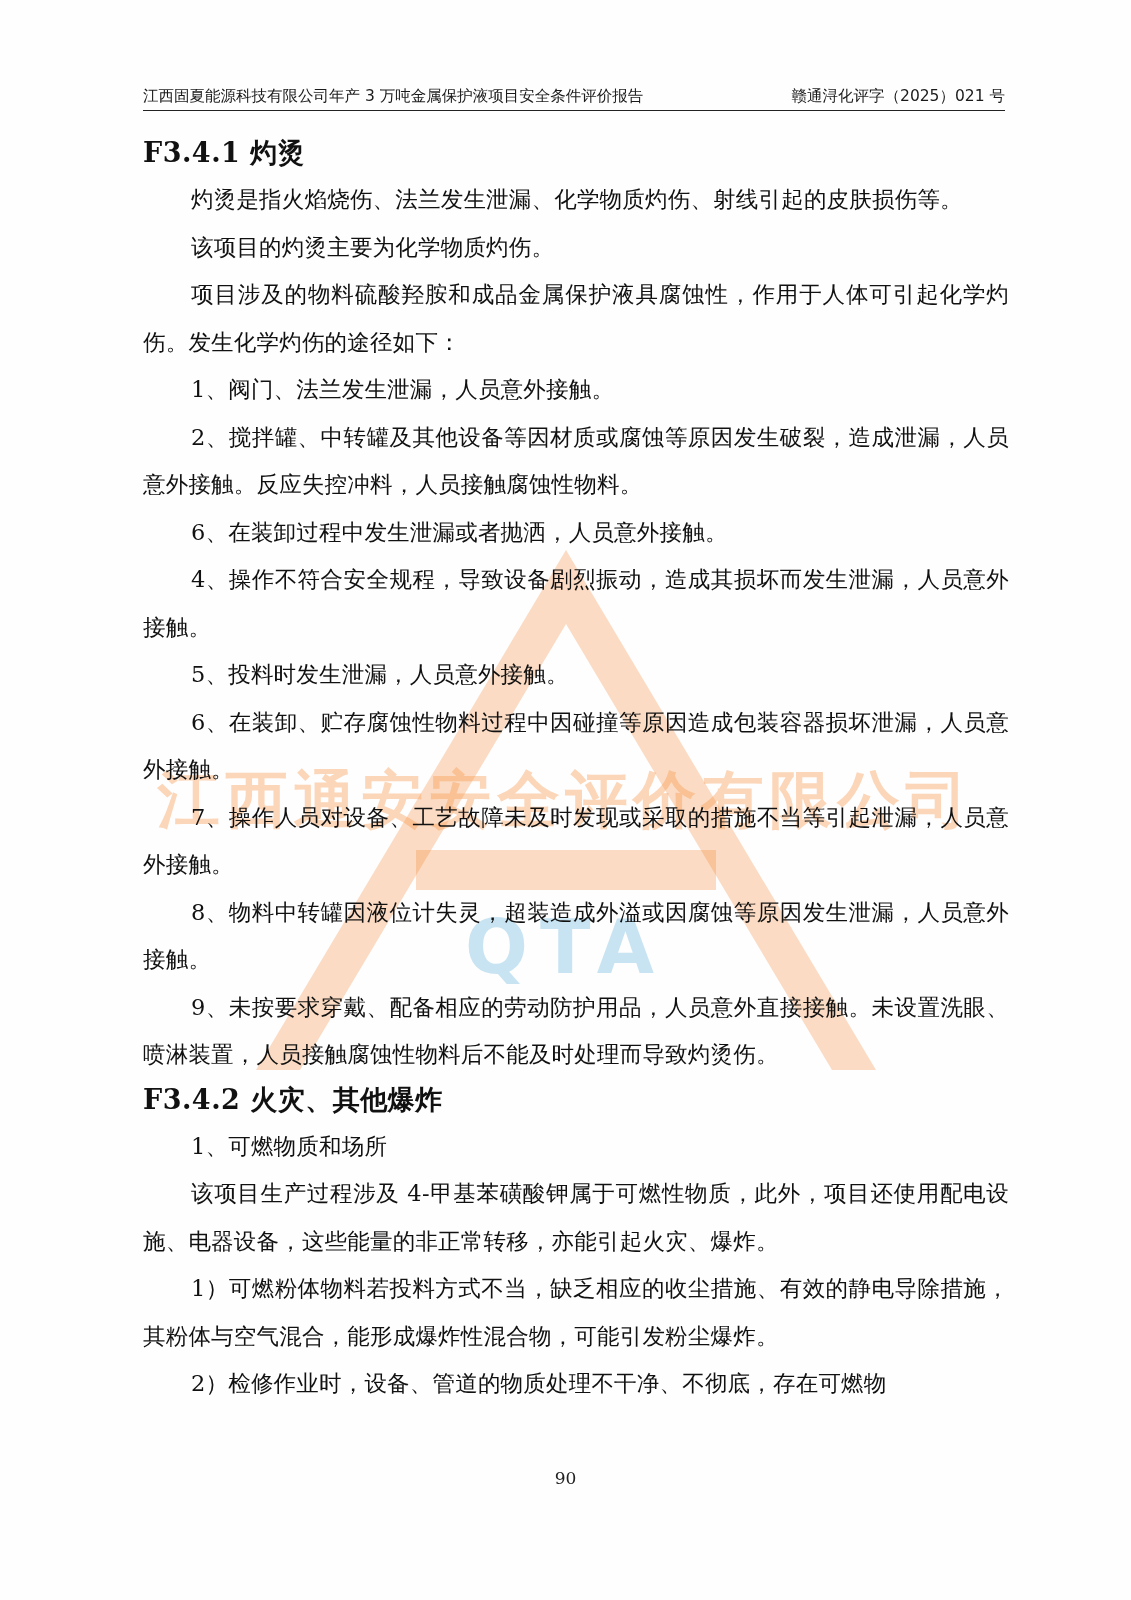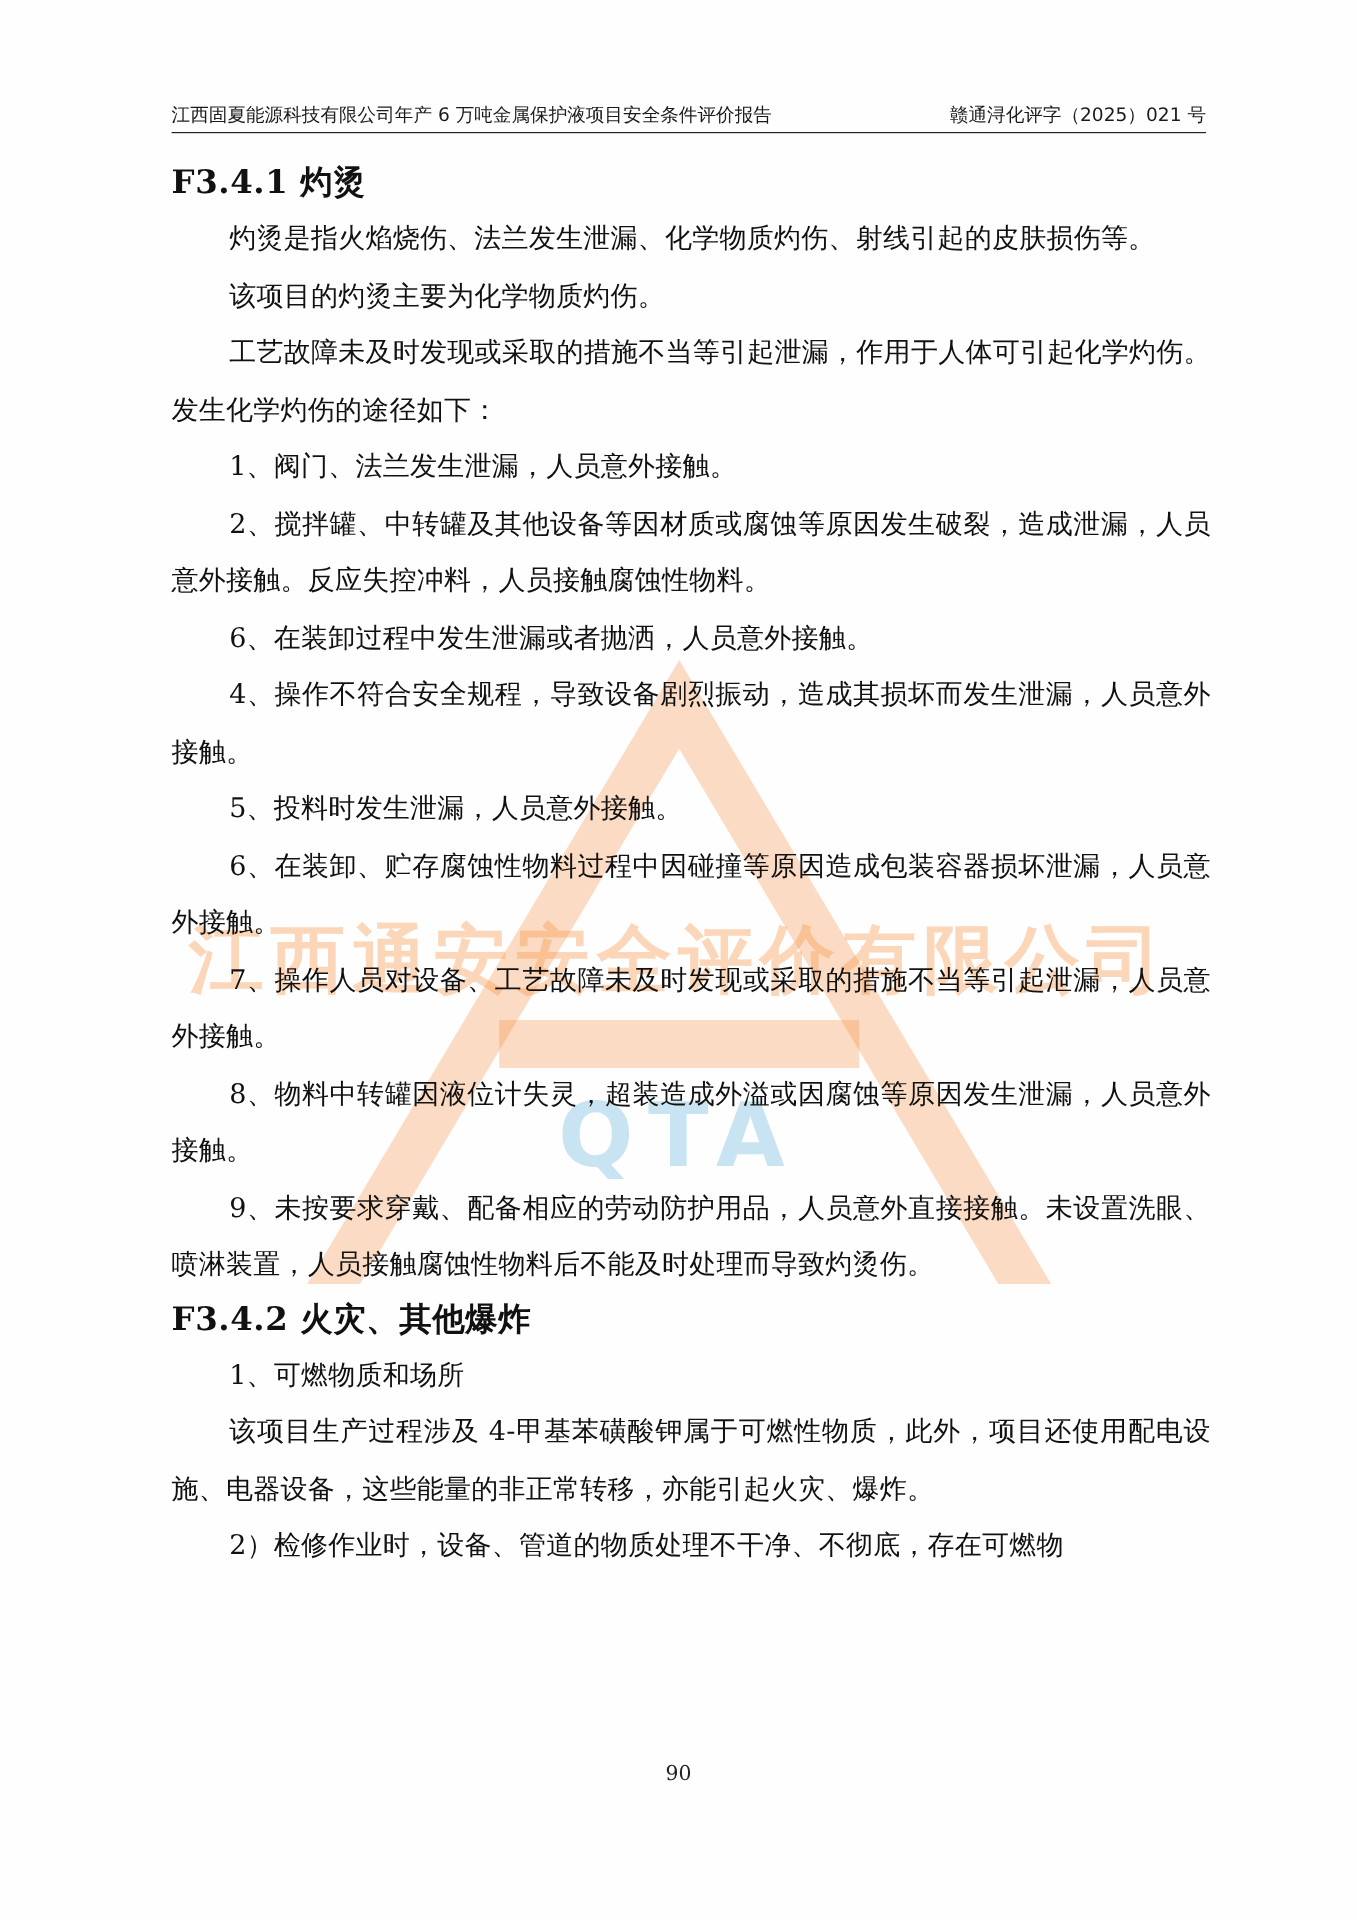--- a/index.html
+++ b/index.html
@@ -172,51 +172,52 @@
     <div class="wm-mark">
       <div class="wm-tri"></div>
       <div class="wm-tri-inner"></div>
       <div class="wm-bar"></div>
       <div class="wm-qta">QTA</div>
     </div>
     <div class="wm-text">江西通安安全评价有限公司</div>
   </div>
 
   <div class="doc-header">
-    <div class="hdr-left">江西固夏能源科技有限公司年产 6 万吨金属保护液项目安全条件评价报告</div>
+    <div class="hdr-left">江西固夏能源科技有限公司年产 3 万吨金属保护液项目安全条件评价报告</div>
     <div class="hdr-right">赣通浔化评字（2025）021 号</div>
   </div>
   <div class="header-rule"></div>
 
   <div class="content">
 
     <h3 class="h3">
       <span class="num">F3.4.1</span>
       <span class="ttl">灼烫</span>
     </h3>
 
     <p class="para">灼烫是指火焰烧伤、法兰发生泄漏、化学物质灼伤、射线引起的皮肤损伤等。</p>
     <p class="para">该项目的灼烫主要为化学物质灼伤。</p>
-    <p class="para">工艺故障未及时发现或采取的措施不当等引起泄漏，作用于人体可引起化学灼伤。发生化学灼伤的途径如下：</p>
+    <p class="para">项目涉及的物料硫酸羟胺和成品金属保护液具腐蚀性，作用于人体可引起化学灼伤。发生化学灼伤的途径如下：</p>
     <p class="para">1、阀门、法兰发生泄漏，人员意外接触。</p>
     <p class="para">2、搅拌罐、中转罐及其他设备等因材质或腐蚀等原因发生破裂，造成泄漏，人员意外接触。反应失控冲料，人员接触腐蚀性物料。</p>
     <p class="para">6、在装卸过程中发生泄漏或者抛洒，人员意外接触。</p>
     <p class="para">4、操作不符合安全规程，导致设备剧烈振动，造成其损坏而发生泄漏，人员意外接触。</p>
     <p class="para">5、投料时发生泄漏，人员意外接触。</p>
     <p class="para">6、在装卸、贮存腐蚀性物料过程中因碰撞等原因造成包装容器损坏泄漏，人员意外接触。</p>
     <p class="para">7、操作人员对设备、工艺故障未及时发现或采取的措施不当等引起泄漏，人员意外接触。</p>
     <p class="para">8、物料中转罐因液位计失灵，超装造成外溢或因腐蚀等原因发生泄漏，人员意外接触。</p>
     <p class="para">9、未按要求穿戴、配备相应的劳动防护用品，人员意外直接接触。未设置洗眼、喷淋装置，人员接触腐蚀性物料后不能及时处理而导致灼烫伤。</p>
 
     <h3 class="h3">
       <span class="num">F3.4.2</span>
       <span class="ttl">火灾、其他爆炸</span>
     </h3>
 
     <p class="para">1、可燃物质和场所</p>
     <p class="para">该项目生产过程涉及 4-甲基苯磺酸钾属于可燃性物质，此外，项目还使用配电设施、电器设备，这些能量的非正常转移，亦能引起火灾、爆炸。</p>
+    <p class="para">1）可燃粉体物料若投料方式不当，缺乏相应的收尘措施、有效的静电导除措施，其粉体与空气混合，能形成爆炸性混合物，可能引发粉尘爆炸。</p>
     <p class="para">2）检修作业时，设备、管道的物质处理不干净、不彻底，存在可燃物</p>
 
   </div>
 
   <div class="pagenum">90</div>
 
 </div>
 
 </body></html>

